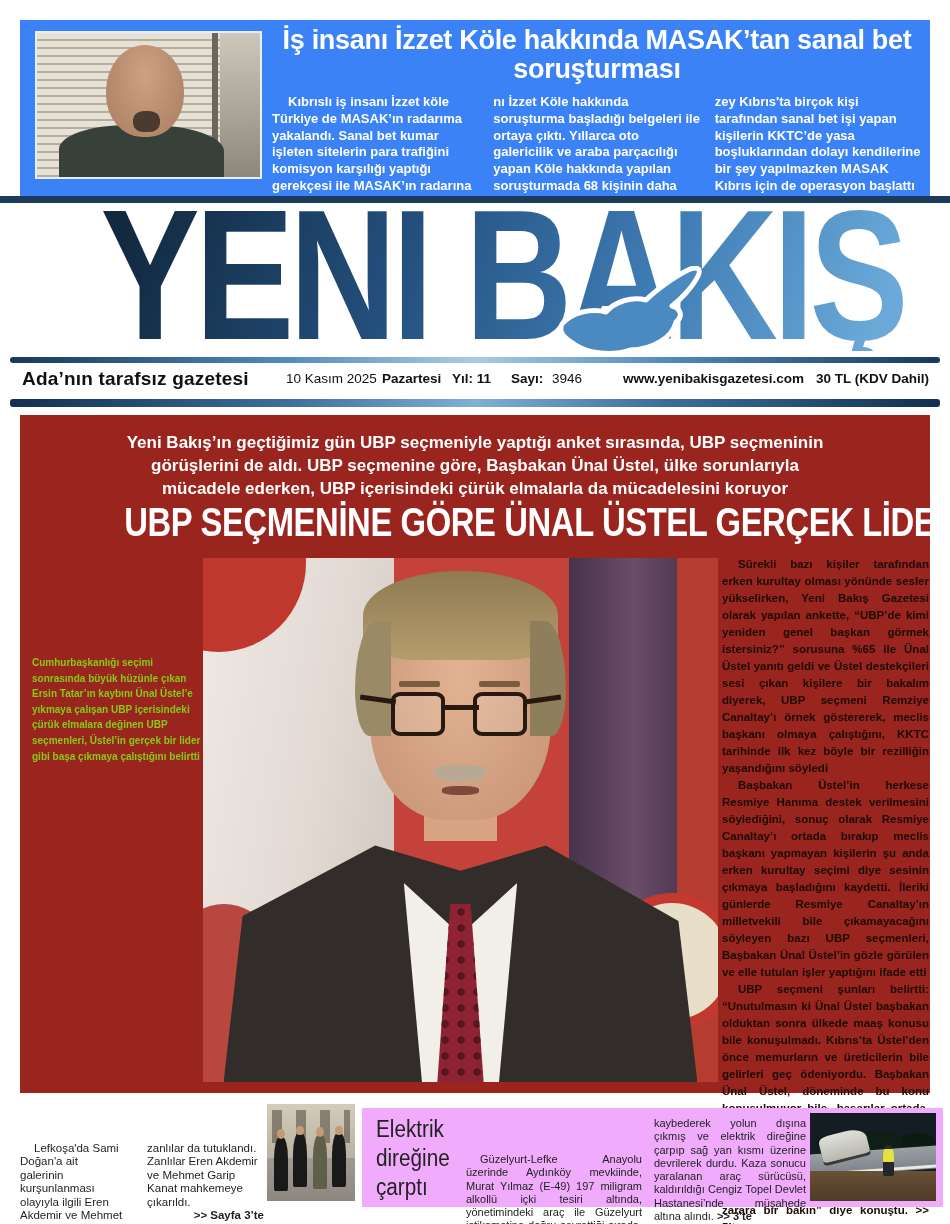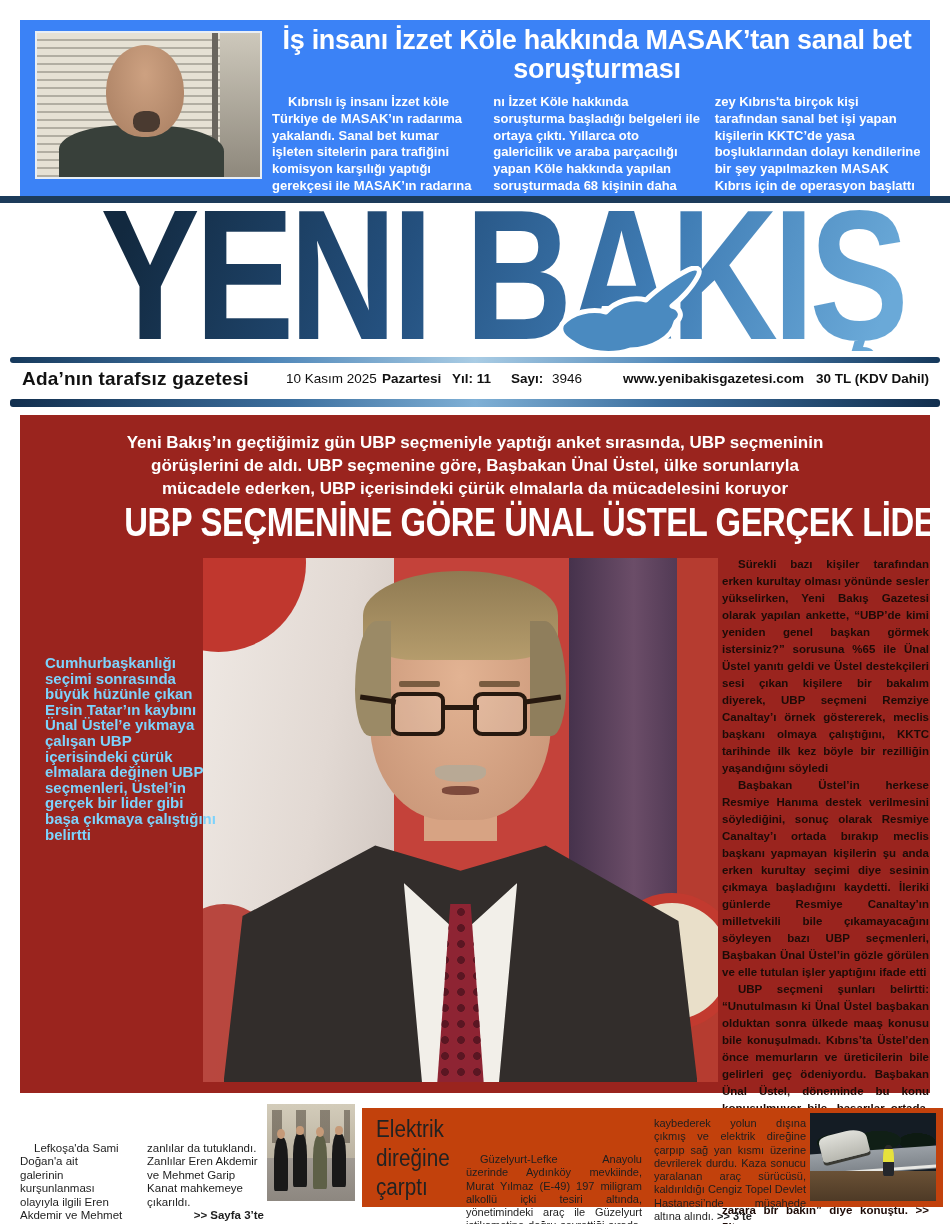--- a/index.html
+++ b/index.html
@@ -43,21 +43,21 @@
   .dl-issue-label { left:511px; font-weight:bold; }
   .dl-issue { left:552px; }
   .dl-site { left:623px; font-weight:bold; }
   .dl-price { left:816px; font-weight:bold; }
 
   
   .main-box { position:absolute; left:20px; top:415px; width:910px; height:678px; background:#9a241e; }
   .kicker { position:absolute; left:55px; right:55px; top:16px; text-align:center; color:#fff; font-weight:bold; font-size:17px; line-height:23px; white-space:pre-line; }
   .main-headline { position:absolute; left:0; right:0; top:84px; text-align:center; color:#fff; }
   .main-headline span { display:inline-block; font-size:41px; font-weight:bold; letter-spacing:-0.5px; transform:scaleX(0.80); transform-origin:50% 50%; white-space:nowrap; }
-  .deck { position:absolute; left:25px; top:240px; width:172px; color:#7dd3fc; font-weight:bold; font-size:15px; line-height:15.6px; }
+  .deck { position:absolute; left:12px; top:240px; width:172px; color:#84cc16; font-weight:bold; font-size:10px; line-height:15.6px; }
   .body-col { position:absolute; left:702px; top:141px; width:207px; color:#1d0b07; font-weight:bold; font-size:11.5px; line-height:17px; text-align:justify; }
   .body-col p { text-indent:16px; }
 
   
   .main-photo { position:absolute; left:183px; top:143px; width:515px; height:524px; background:#c4423a; overflow:hidden; }
   .mp-flag-white { position:absolute; left:0; top:0; width:37%; height:100%;
         background:linear-gradient(100deg,#efe9e4 0%,#e2d9d3 55%,#cdc3bd 100%); }
   .mp-crescent { position:absolute; left:-14%; top:-16%; width:34%; height:34%; background:#c0372e; border-radius:50%; }
   .mp-red-curve { position:absolute; left:-10%; bottom:-6%; width:28%; height:40%; background:#b3362d; border-radius:50%; opacity:.9; }
   .mp-pillar { position:absolute; left:71%; top:0; width:21%; height:100%; background:linear-gradient(90deg,#46324c,#6b4d68 60%,#523a55); }
@@ -95,21 +95,21 @@
   .fl-more { display:block; text-align:right; font-weight:bold; }
   .fl-photo { position:absolute; left:247px; top:6px; width:88px; height:97px; background:#c9c1b0; overflow:hidden; }
   .flp-building { position:absolute; inset:0 0 42% 0; background:linear-gradient(180deg,#d3ccba,#b9b1a0); }
   .flp-windows { position:absolute; left:6%; top:6%; width:88%; height:34%; background:repeating-linear-gradient(90deg,#4e453a 0 10px,transparent 10px 24px); opacity:.55; }
   .flp-road { position:absolute; left:0; bottom:0; width:100%; height:44%; background:linear-gradient(180deg,#a09a92,#8d8780); }
   .flp-fig { position:absolute; width:16%; height:56%; background:#191919; border-radius:40% 40% 8% 8%; }
   .flp-f1 { left:8%; top:34%; } .flp-f2 { left:30%; top:30%; } .flp-f4 { left:74%; top:30%; }
   .flp-f3 { left:52%; top:32%; background:#5e6047; }
   .flp-head { position:absolute; left:22%; top:-14%; width:56%; height:18%; background:#c59a78; border-radius:50%; }
 
-  .foot-right { position:absolute; left:362px; top:1108px; width:581px; height:99px; background:#c2410c; color:#1e1e1e;padding-left:36px; }
+  .foot-right { position:absolute; left:362px; top:1108px; width:581px; height:99px; background:#f0abfc; color:#1e1e1e;padding-left:36px; }
   .fr-headline { position:absolute; left:14px; top:7px; width:100px; font-size:23px; line-height:29px; font-weight:normal; color:#222; transform:scaleX(0.9); transform-origin:0 0; }
   .fr-col { position:absolute; top:9px; font-size:11px; line-height:13.3px; text-align:justify; }
   .fr-col1 { left:104px; width:176px; text-indent:14px;margin-top:36px; }
   .fr-col2 { left:292px; width:152px; }
   .fr-col2 b { font-weight:bold; }
   .fr-photo { position:absolute; left:448px; top:5px; width:126px; height:88px; background:#141c24; overflow:hidden; }
   .frp-trees { position:absolute; left:0; top:18%; width:100%; height:26%; background:radial-gradient(ellipse 30px 14px at 20% 60%,#0d1a12 60%,transparent 62%),radial-gradient(ellipse 36px 16px at 55% 50%,#101f16 60%,transparent 62%),radial-gradient(ellipse 30px 14px at 85% 55%,#0d1a12 60%,transparent 62%); }
   .frp-road { position:absolute; left:0; top:42%; width:100%; height:26%; background:linear-gradient(180deg,#9aa0a6,#7b8187); transform:skewY(-4deg); }
   .frp-line { position:absolute; left:0; top:64%; width:100%; height:3px; background:#e8e8e4; transform:skewY(-4deg); }
   .frp-dirt { position:absolute; left:0; bottom:0; width:100%; height:34%; background:linear-gradient(180deg,#6a5136,#4e3a26); }

